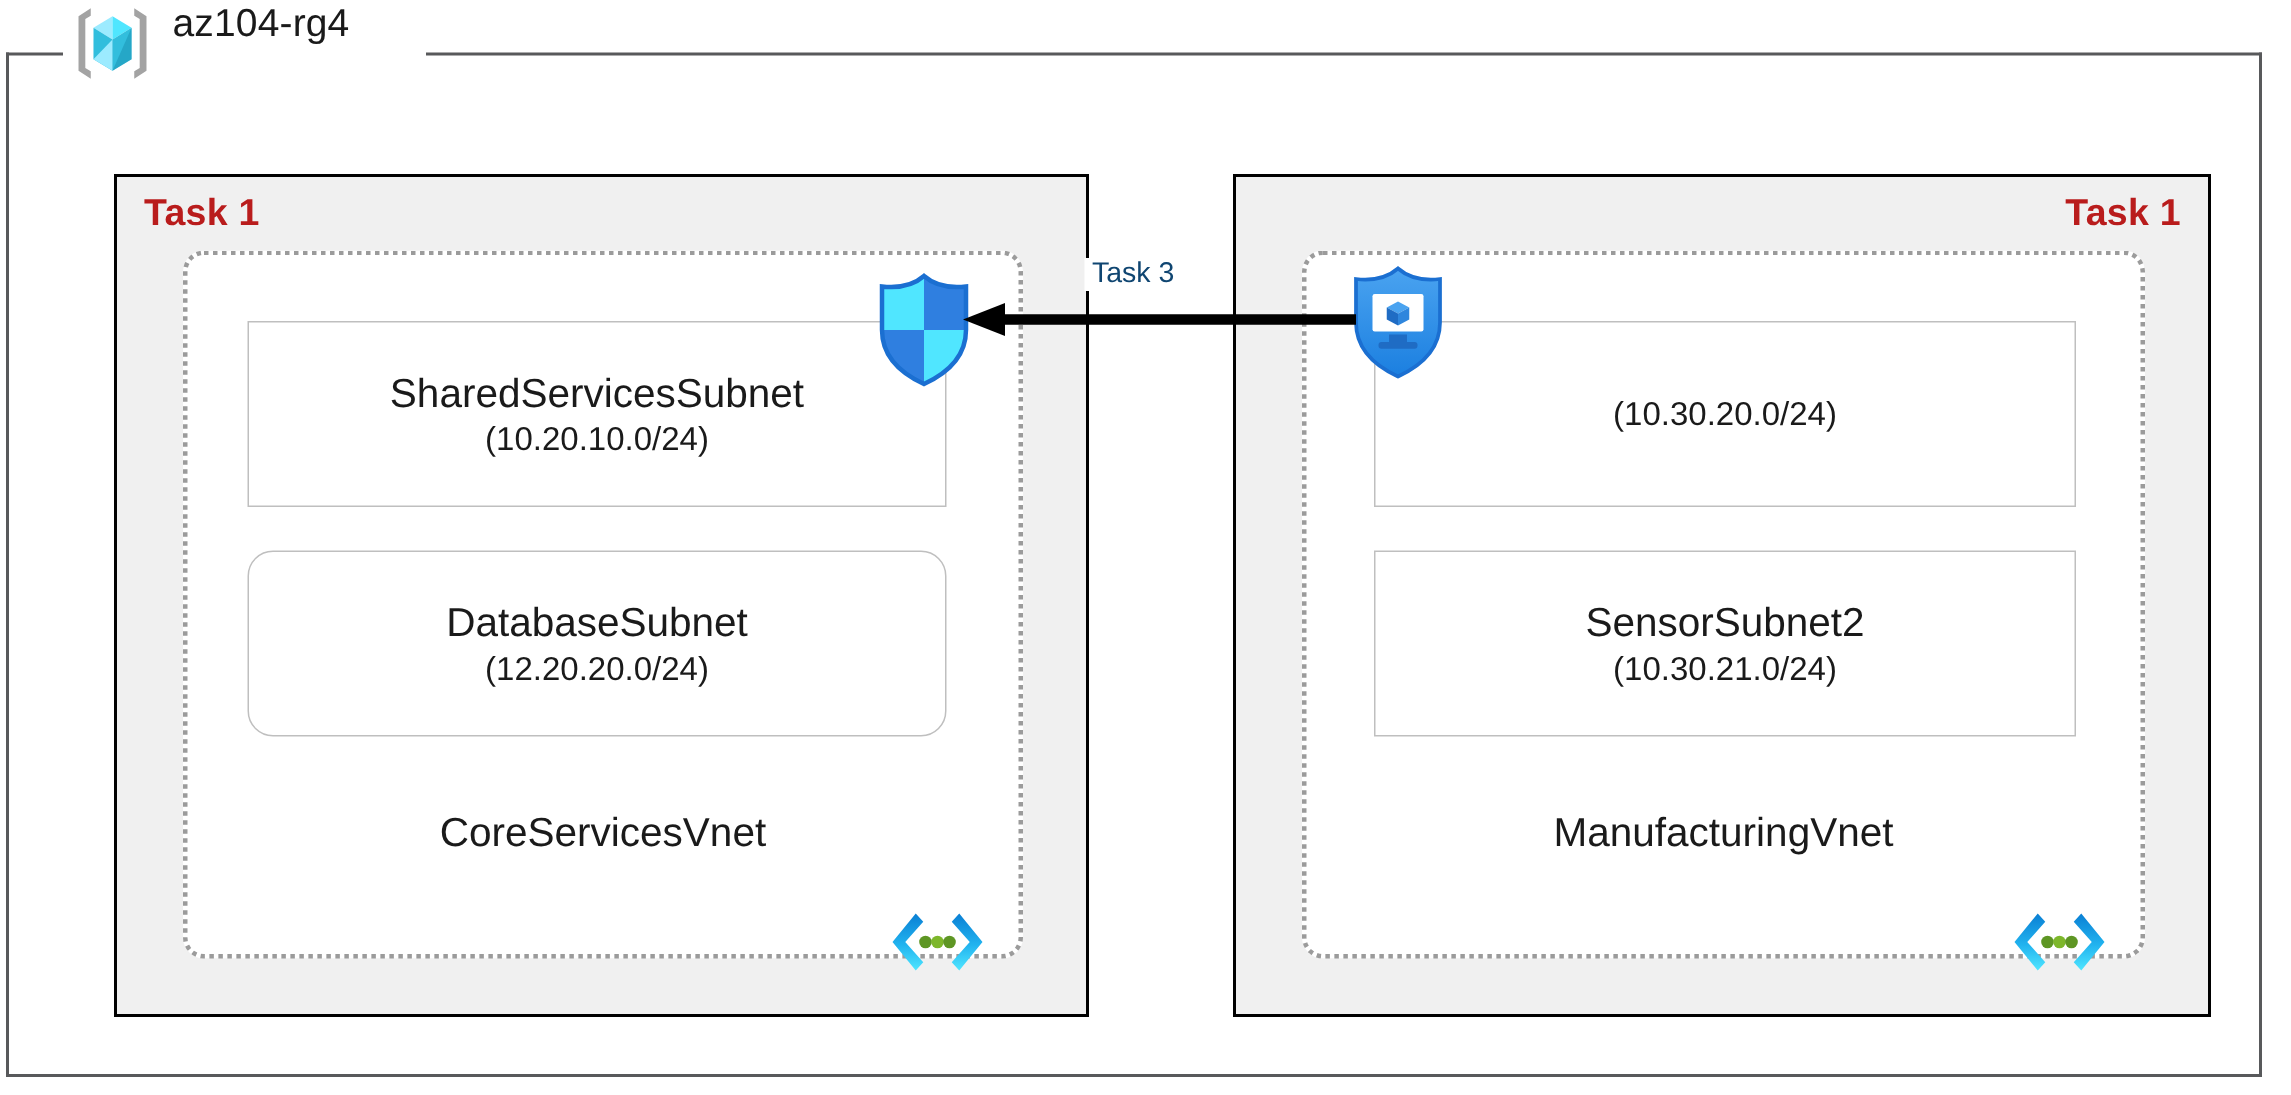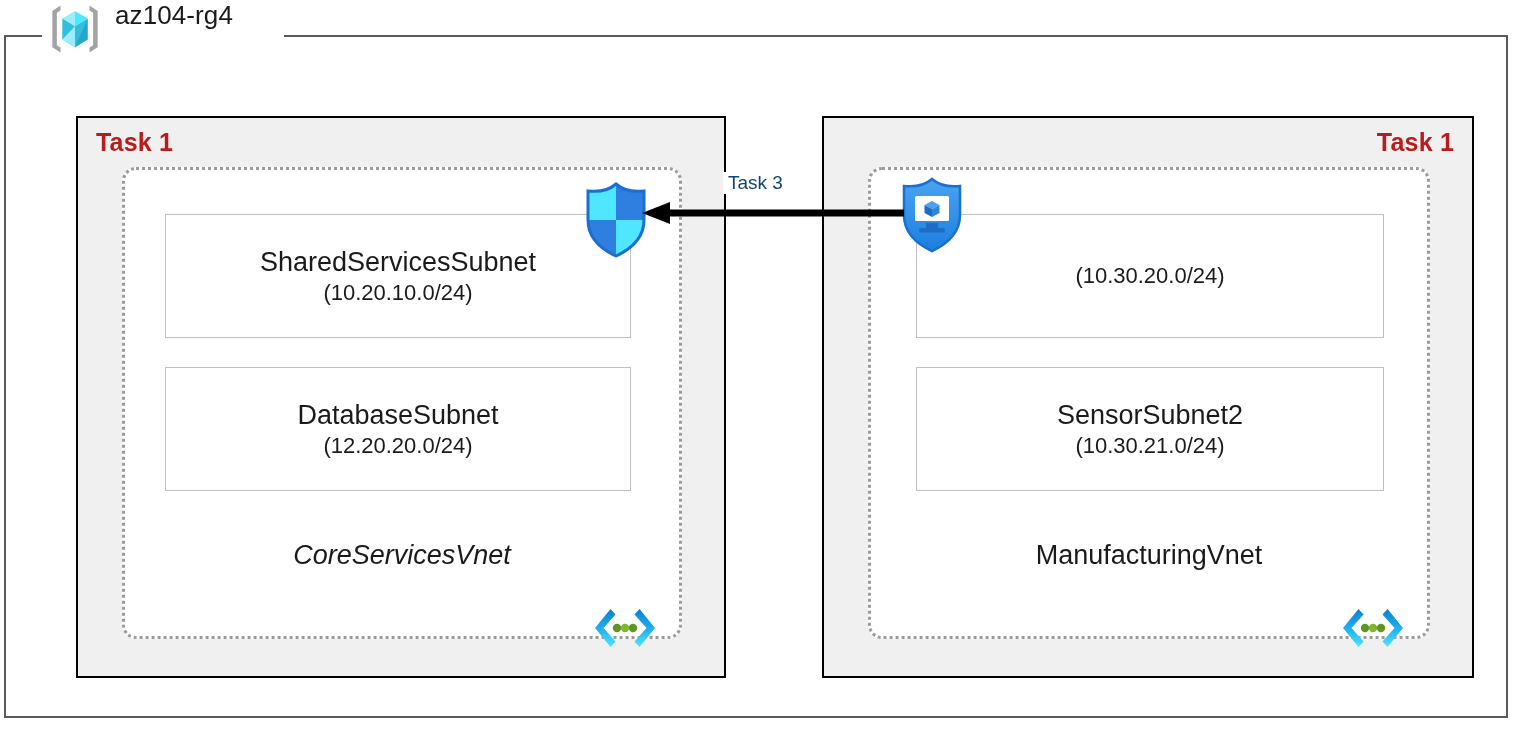--- a/index.html
+++ b/index.html
@@ -122,21 +122,21 @@
     background: #ffffff;
     border: 1px solid #bfbfbf;
     box-sizing: border-box;
     display: flex;
     flex-direction: column;
     align-items: center;
     justify-content: center;
     gap: 2px;
   }
   #subnet-shared   { left: 165px; top: 214px; width: 466px; height: 124px; }
-  #subnet-database { left: 165px; top: 367px; width: 466px; height: 124px; }
+  #subnet-database { left: 165px; top: 367px; width: 466px; height: 124px; border-radius: 17px; }
   #subnet-sensor1  { left: 916px; top: 214px; width: 468px; height: 124px; }
   #subnet-sensor2  { left: 916px; top: 367px; width: 468px; height: 124px; }
 
   .subnet-name,
   .vnet-name {
     font-size: 27px;
     color: #1a1a1a;
     line-height: 1.14;
     white-space: nowrap;
   }
@@ -151,21 +151,21 @@
 
   
   .vnet-caption {
     position: absolute;
     display: flex;
     flex-direction: column;
     align-items: center;
     gap: 2px;
     text-align: center;
   }
-  #vnet-caption-core  { left: 122px; top: 540px; width: 560px; font-style: italic; }
+  #vnet-caption-core  { left: 122px; top: 540px; width: 560px; }
   #vnet-caption-manuf { left: 868px; top: 540px; width: 562px; }
 
   
   .vnet-glyph {
     position: absolute;
     width: 64px;
     height: 44px;
   }
   #vnet-glyph-core  { left: 593px; top: 606px; }
   #vnet-glyph-manuf { left: 1341px; top: 606px; }

